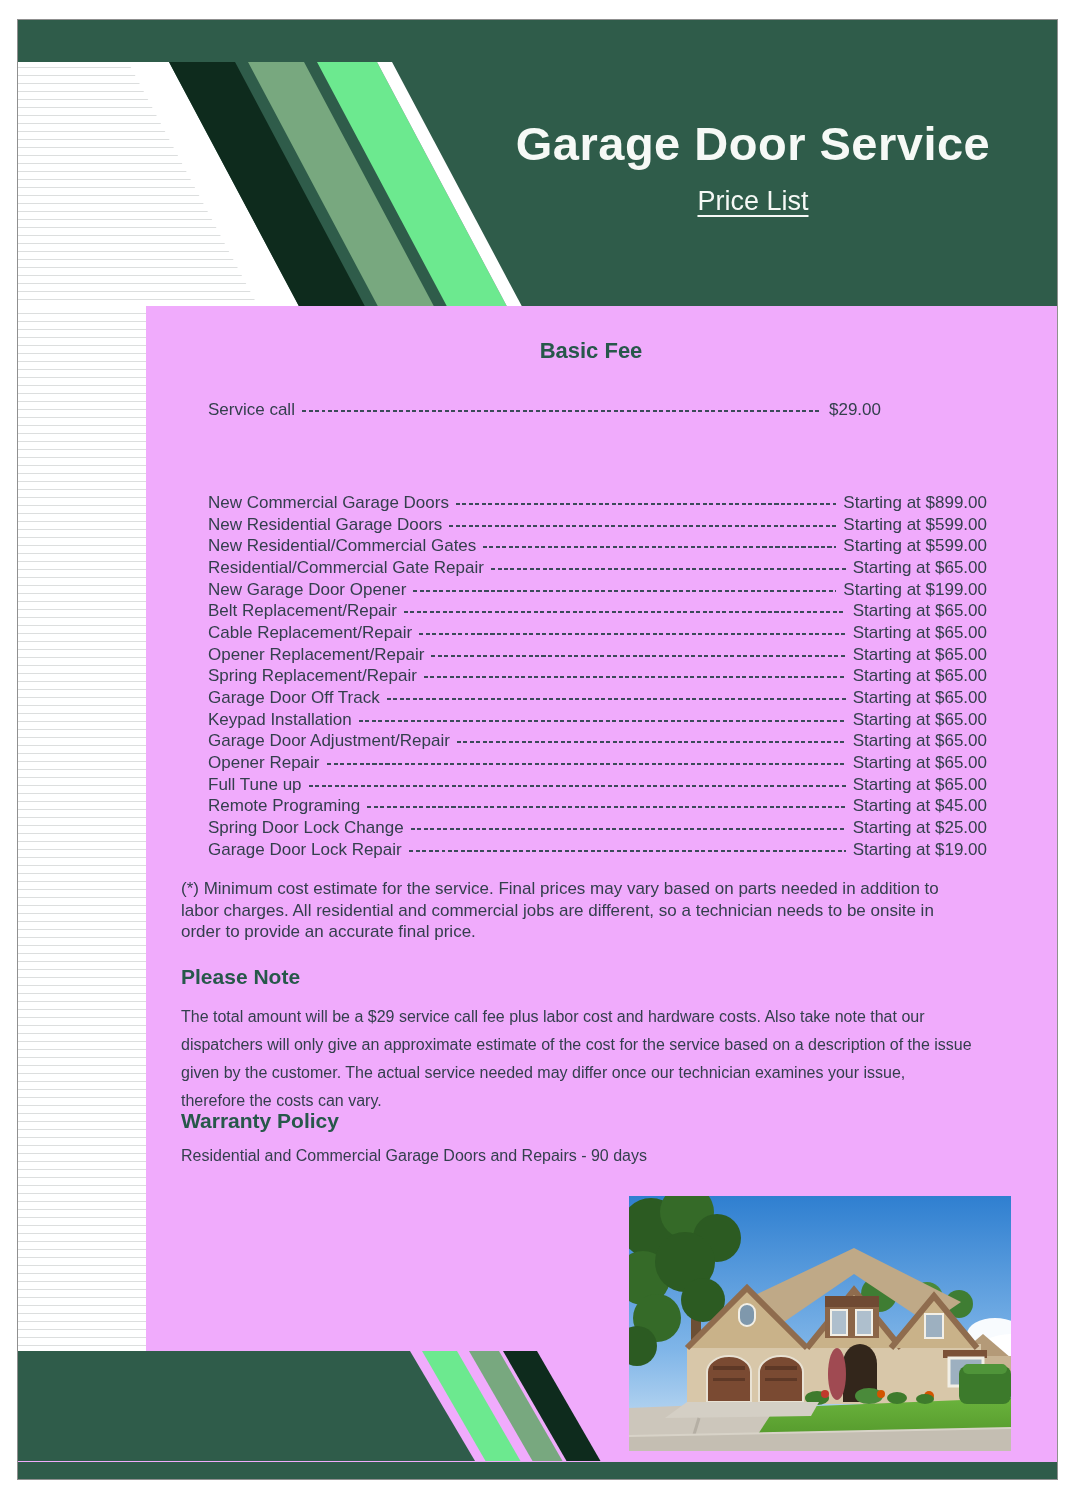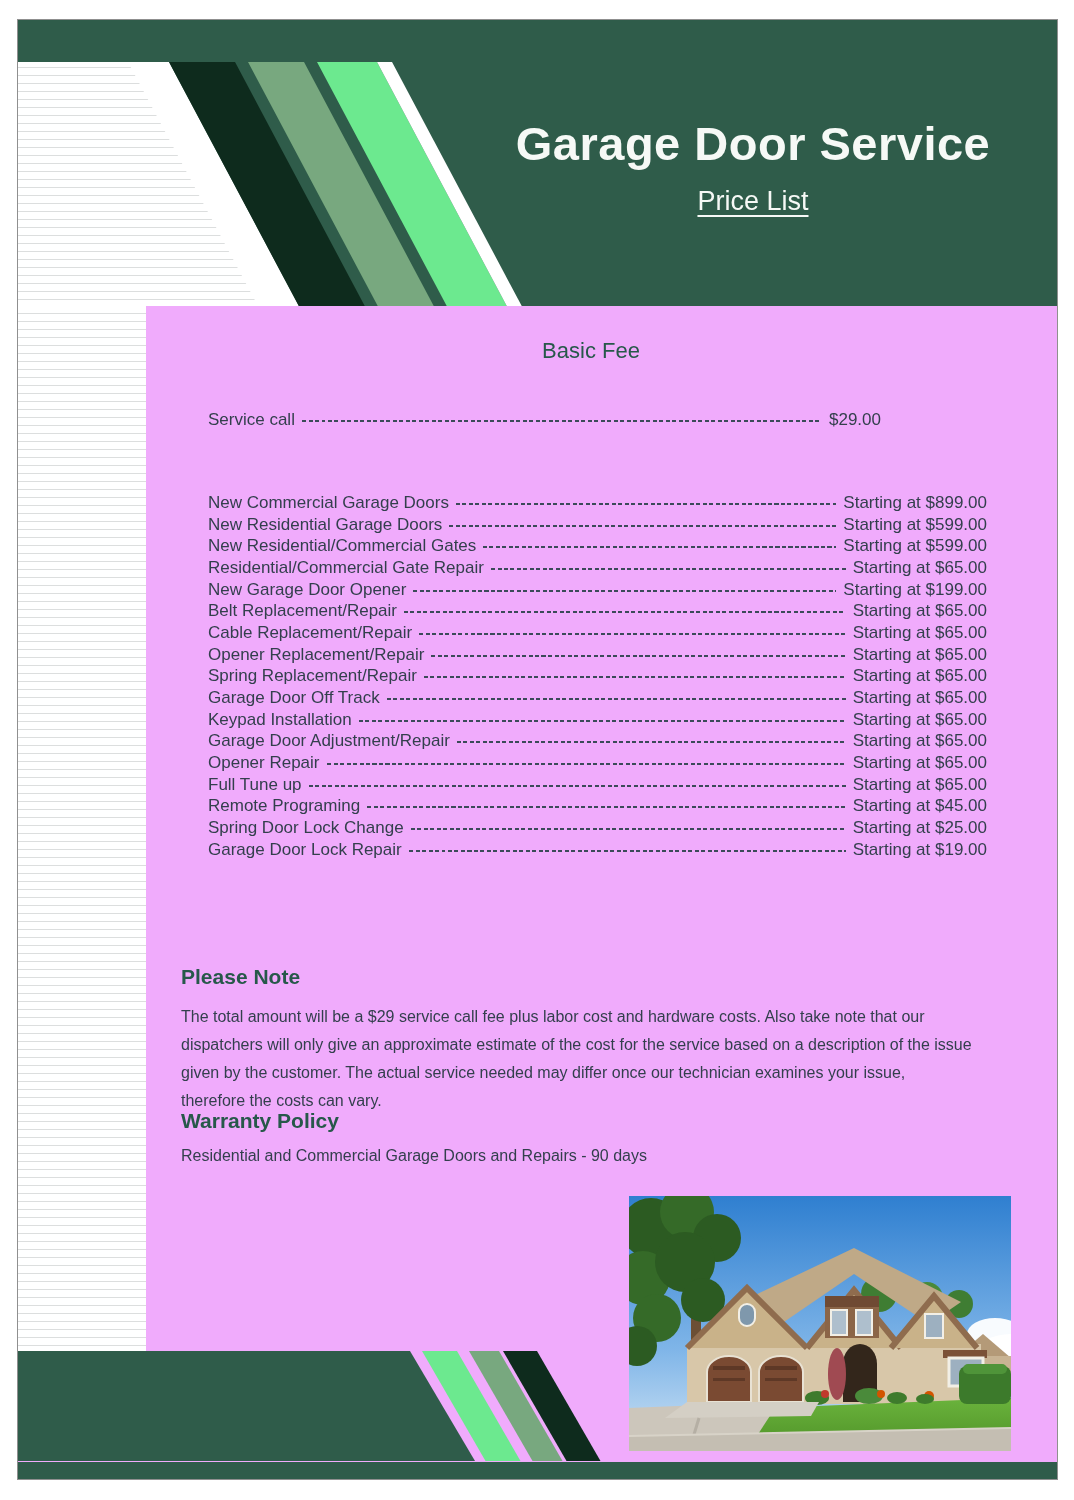--- a/index.html
+++ b/index.html
@@ -28,33 +28,33 @@
   .s-gap{left:359px;width:15px;background:#fff}
   .title-block{position:absolute;left:400px;top:96px;width:670px;text-align:center;color:#f6f9f6}
   .doc-title{font-size:47px;font-weight:bold;letter-spacing:.5px;white-space:nowrap}
   .doc-subtitle{margin-top:15px;font-size:27px;text-decoration:underline;text-underline-offset:5px}
 
   
   .hatch-col{position:absolute;left:0;top:286px;width:128px;height:1045px}
 
   
   .section-heading{position:absolute;left:163px;width:820px;text-align:center;
-    font-size:22px;font-weight:normal;color:var(--heading-green)}
+    font-size:22px;font-weight:bold;color:var(--heading-green)}
   .h-basic{top:318px}
   .h-other{top:433px}
   .side-heading{position:absolute;left:163px;font-size:21px;font-weight:bold;color:var(--heading-green)}
   .para{position:absolute;left:163px;color:var(--body-text);white-space:pre-line}
   .disclaimer{top:858px;width:822px;font-size:17px;line-height:21.5px}
   .note-body{top:983px;width:848px;font-size:16px;line-height:28px}
   .h-note{top:945px}
   .h-warranty{top:1089px}
   .warranty-body{top:1127px;width:822px;font-size:16px}
 
   .fee-list{position:absolute;display:block;color:var(--body-text);font-size:17px}
-  .basic-list{left:190px;top:389px;width:673px}
+  .basic-list{left:190px;top:379px;width:673px}
   .other-list{left:190px;top:472px;width:779px}
   .fee-row{display:flex;align-items:center;height:21.7px}
   .fee-label,.fee-price{white-space:nowrap}
   .leader{flex:1;height:2px;margin:2px 7px 0 7px;
     background:repeating-linear-gradient(90deg,#3b4a59 0 4px,transparent 4px 6.5px)}
 
   
   .footer-band{position:absolute;left:0;top:1331px;width:470px;height:110px;background:var(--header-green);
     clip-path:polygon(0 0,392px 0,457px 110px,0 110px)}
   .f-stripe{position:absolute;top:1331px;height:110px;transform:skewX(30deg);transform-origin:0 0}
@@ -195,20 +195,23 @@
         <span class="fee-price">Starting at $25.00</span>
       </div>
 
       <div class="fee-row">
         <span class="fee-label">Garage Door Lock Repair</span>
         <span class="leader"></span>
         <span class="fee-price">Starting at $19.00</span>
       </div>
     </div>
 
+  <div class="para disclaimer">(*) Minimum cost estimate for the service. Final prices may vary based on parts needed in addition to
+labor charges. All residential and commercial jobs are different, so a technician needs to be onsite in
+order to provide an accurate final price.</div>
   <div class="side-heading h-note">Please Note</div>
   <div class="para note-body">The total amount will be a $29 service call fee plus labor cost and hardware costs. Also take note that our
 dispatchers will only give an approximate estimate of the cost for the service based on a description of the issue
 given by the customer. The actual service needed may differ once our technician examines your issue,
 therefore the costs can vary.</div>
   <div class="side-heading h-warranty">Warranty Policy</div>
   <div class="para warranty-body">Residential and Commercial Garage Doors and Repairs - 90 days</div>
 
   <div class="photo">
     <svg viewBox="0 0 382 255" preserveAspectRatio="none" aria-hidden="true">

